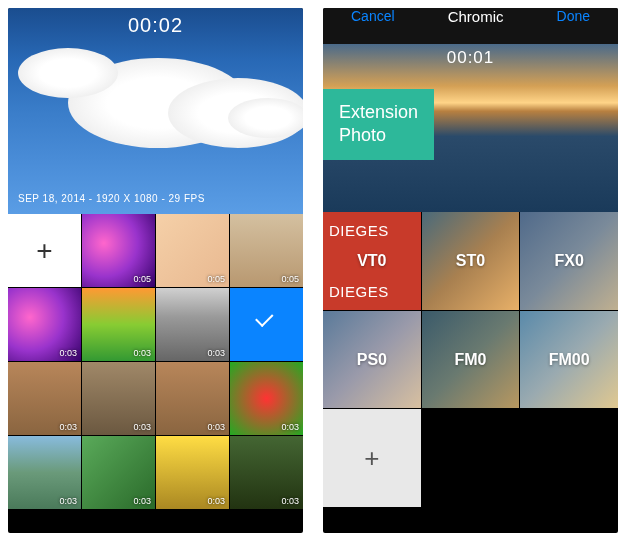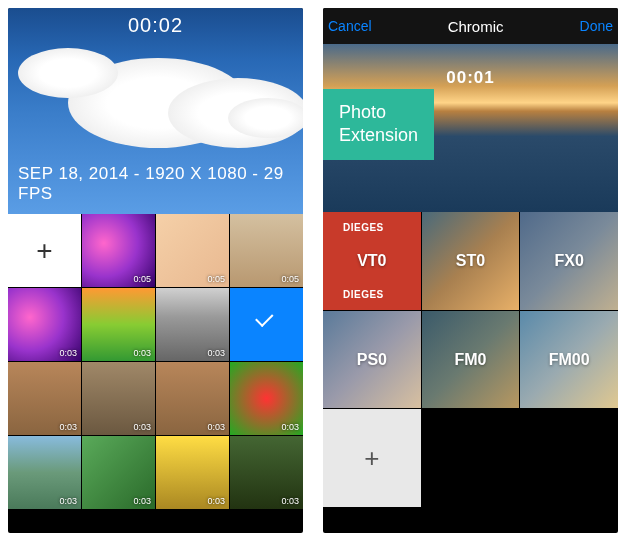--- a/index.html
+++ b/index.html
@@ -3,52 +3,52 @@
 <meta charset="utf-8">
 <style>
 *{margin:0;padding:0;box-sizing:border-box;font-family:-apple-system,Helvetica,Arial,sans-serif}
 body{background:#fff;width:627px;height:542px;overflow:hidden}
 .wrap{display:flex;gap:20px;padding:8px}
 .phone{width:295px;height:525px;background:#000;position:relative;overflow:hidden;border-radius:2px}
 .hero{height:206px;position:relative;display:flex;flex-direction:column;align-items:center;color:#fff}
 .sky{position:absolute;inset:0;background:linear-gradient(180deg,#1a4d8f 0%,#2868b5 25%,#3a7dc9 50%,#4a8dd8 75%,#5a9de5 100%)}
 .cloud{position:absolute;background:radial-gradient(ellipse,#fff 40%,#f0f0f0 70%,rgba(255,255,255,0) 100%);border-radius:50%}
 .timer{position:relative;z-index:2;font-size:20px;font-weight:300;margin-top:6px;letter-spacing:1px}
-.meta{position:relative;z-index:2;margin-top:auto;margin-bottom:10px;font-size:17px;font-weight:400;letter-spacing:0.5px;align-self:flex-start;margin-left:10px}
+.meta{position:relative;z-index:2;margin-top:auto;margin-bottom:10px;font-size:10px;font-weight:400;letter-spacing:0.5px;align-self:flex-start;margin-left:10px}
 .grid{display:grid;grid-template-columns:repeat(4,1fr);gap:1px;background:#000}
 .cell{aspect-ratio:1;position:relative;overflow:hidden;cursor:pointer}
 .dur{position:absolute;bottom:3px;right:4px;color:#fff;font-size:9px;text-shadow:0 0 3px rgba(0,0,0,0.8)}
 .add{background:#fff;display:flex;align-items:center;justify-content:center;font-size:28px;font-weight:200;color:#333}
 .sel{background:#0a84ff;display:flex;align-items:center;justify-content:center}
 .check{width:20px;height:20px}
 .check::after{content:"";display:block;width:14px;height:8px;border-left:2px solid #fff;border-bottom:2px solid #fff;transform:rotate(-45deg) translate(1px,-2px)}
 .th-abstract{background:radial-gradient(circle at 30% 40%,#ff66cc,#9933cc,#330066)}
 .th-girl{background:linear-gradient(135deg,#f5d0a8,#e8b890)}
 .th-woman{background:linear-gradient(180deg,#d4c0a0,#b89870)}
 .th-garden{background:linear-gradient(180deg,#ff9933 0%,#88cc33 50%,#339933 100%)}
 .th-car{background:linear-gradient(180deg,#d0d0d0 0%,#999 40%,#666 100%)}
 .th-building{background:linear-gradient(180deg,#b8865a,#8a6540)}
 .th-street{background:linear-gradient(180deg,#a08868,#6b5840)}
 .th-flowers{background:radial-gradient(circle at 50% 50%,#ff3333,#22aa22)}
 .th-mountain{background:linear-gradient(180deg,#88bbdd 0%,#6a9a7a 50%,#4a7a5a 100%)}
 .th-plant{background:linear-gradient(135deg,#5aaa5a,#2a6a2a)}
 .th-field{background:linear-gradient(180deg,#ffdd44,#aa8822)}
 .th-trees{background:linear-gradient(180deg,#446633,#223311)}
-.navbar{height:36px;background:#131313;display:flex;align-items:center;justify-content:space-between;padding:0 5px}
+.navbar{height:36px;background:#131313;display:flex;justify-content:space-between;padding:0 28px}
 .navbtn{color:#0a84ff;font-size:14px;cursor:pointer}
 .navtitle{color:#fff;font-size:15px;font-weight:500}
 .hero2{height:168px;position:relative;overflow:hidden}
 .sunset{position:absolute;inset:0;background:linear-gradient(180deg,#4a6a8a 0%,#d4a055 25%,#ffd488 35%,#b88040 40%,#2a4a6a 55%,#1a3a5a 100%)}
-.timer2{position:absolute;top:24px;left:50%;transform:translateX(-50%);color:#fff;font-size:17px;font-weight:700;letter-spacing:1px}
+.timer2{position:absolute;top:4px;left:50%;transform:translateX(-50%);color:#fff;font-size:17px;font-weight:400;letter-spacing:1px}
 .badge{position:absolute;top:45px;left:0;background:#2db89a;color:#fff;padding:12px 16px;font-size:18px;font-weight:500;line-height:1.3}
 .fgrid{display:grid;grid-template-columns:repeat(3,1fr);gap:1px;background:#000}
 .fcell{aspect-ratio:1;position:relative;display:flex;align-items:center;justify-content:center;cursor:pointer;overflow:hidden}
 .flabel{position:relative;z-index:2;color:#fff;font-size:16px;font-weight:700;text-shadow:0 1px 3px rgba(0,0,0,0.4)}
 .fcell.active{background:#c83a2a}
-.fcell.active .tag{position:absolute;left:20px;color:#fff;font-size:10px;font-weight:700;letter-spacing:0.5px}
+.fcell.active .tag{position:absolute;left:6px;color:#fff;font-size:15px;font-weight:400;letter-spacing:0.5px}
 .fcell.active .tag.top{top:10px}
 .fcell.active .tag.bot{bottom:10px}
 .blur{position:absolute;inset:0}
 .b-warm{background:linear-gradient(135deg,#3a5a7a,#8a7050,#d4a06a)}
 .b-gold{background:linear-gradient(135deg,#4a6a7a,#a88050,#e8b068)}
 .b-cool{background:linear-gradient(135deg,#506a8a,#7a8a9a,#c0b090)}
 .b-neutral{background:linear-gradient(135deg,#4a6a8a,#8a8a8a,#c8a880)}
 .b-soft{background:linear-gradient(135deg,#5a7a9a,#9a9aaa,#d8c0a0)}
 .b-dark{background:linear-gradient(135deg,#3a5a6a,#6a7a70,#b89860)}
 .b-bright{background:linear-gradient(135deg,#5a8aaa,#9aaab0,#e0c890)}
@@ -124,22 +124,22 @@
   <div class="phone">
     <div class="navbar">
       <span class="navbtn">Cancel</span>
       <span class="navtitle">Chromic</span>
       <span class="navbtn">Done</span>
     </div>
     <div class="hero2">
       <div class="sunset"></div>
       <div class="timer2">00:01</div>
       <div class="badge">
+        <div>Extension</div>
         <div>Photo</div>
-        <div>Extension</div>
       </div>
     </div>
     <div class="fgrid">
       <div class="fcell active">
         <span class="tag top">DIEGES</span>
         <span class="flabel">VT0</span>
         <span class="tag bot">DIEGES</span>
       </div>
       <div class="fcell">
           <div class="blur b-gold"></div>

